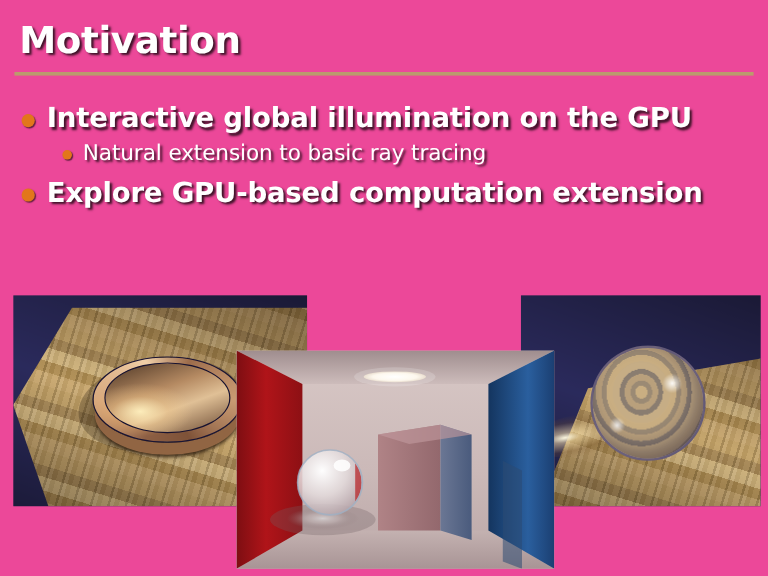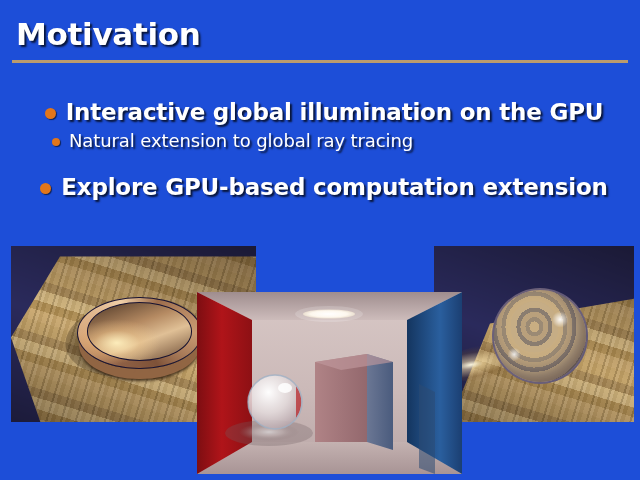--- a/index.html
+++ b/index.html
@@ -4,21 +4,21 @@
 <style>
   html, body {
     margin: 0;
     padding: 0;
     background: #002a4f;
   }
   .slide {
     position: relative;
     width: 640px;
     height: 480px;
-    background: #1d4ed8;
+    background: #ec4899;
     overflow: hidden;
     font-family: "DejaVu Sans", sans-serif;
   }
 
   
   .title {
     position: absolute;
     left: 16px;
     top: 16px;
     font-size: 31px;
@@ -42,21 +42,21 @@
     position: absolute;
     left: 0;
     top: 76px;
     width: 640px;
   }
   .bullet-row {
     position: relative;
     display: flex;
     align-items: flex-start;
   }
-  .bullet-row.level1 { padding-left: 8px; margin-top: 23px; justify-content: center; }
+  .bullet-row.level1 { padding-left: 18px; margin-top: 10px; }
   .bullet-row.level2 { padding-left: 52px; margin-top: 5px; }
 
   .dot {
     flex: none;
     border-radius: 50%;
     background: #e2761b;
     box-shadow: 1px 1px 1px rgba(0,0,0,0.6);
   }
   .level1 .dot { width: 11px; height: 11px; margin-top: 9px; margin-right: 10px; }
   .level2 .dot { width: 8px;  height: 8px;  margin-top: 8px;  margin-right: 9px; }
@@ -185,21 +185,21 @@
 
   <div class="body-list">
 
     <div class="bullet-row level1">
       <span class="dot"></span>
       <span class="btext">Interactive global illumination on the GPU</span>
     </div>
 
     <div class="bullet-row level2">
       <span class="dot"></span>
-      <span class="btext">Natural extension to global ray tracing</span>
+      <span class="btext">Natural extension to basic ray tracing</span>
     </div>
 
     <div class="bullet-row level1">
       <span class="dot"></span>
       <span class="btext">Explore GPU-based computation extension</span>
     </div>
 
   </div>
 
   <div class="figure fig-left">

